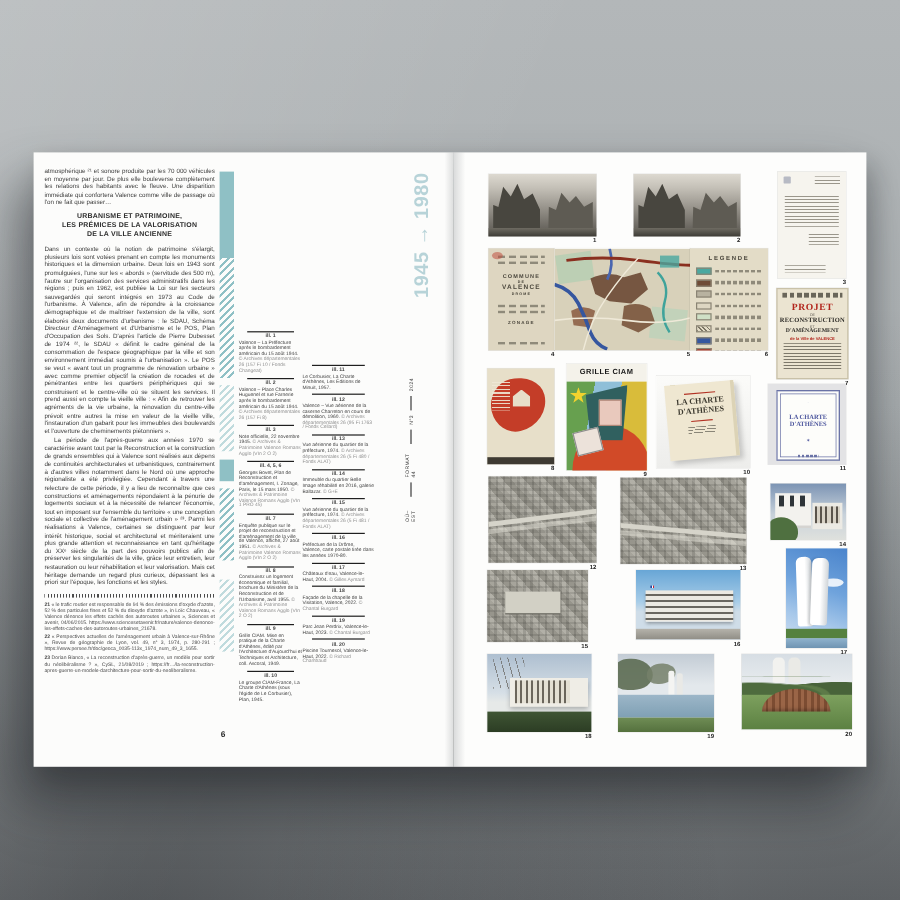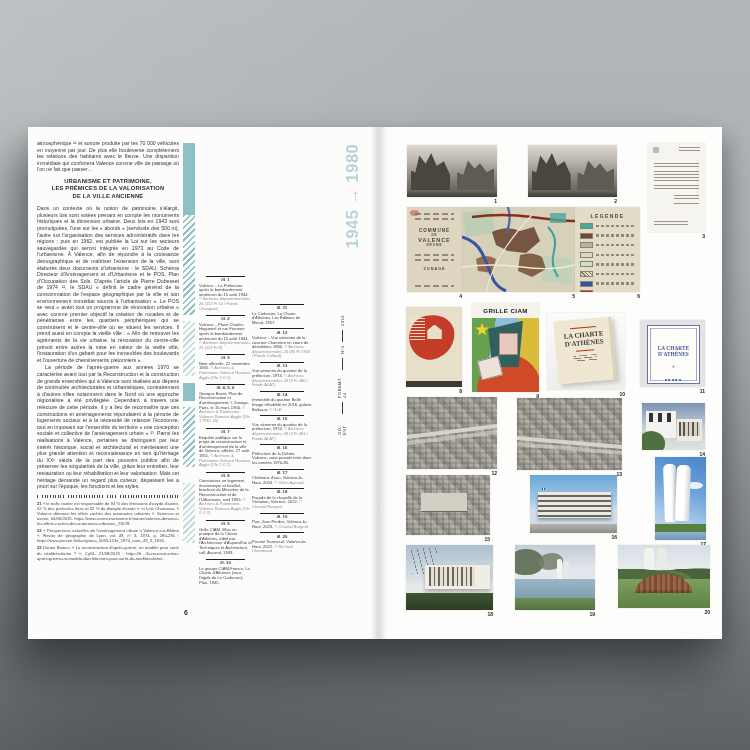--- a/index.html
+++ b/index.html
@@ -349,20 +349,33 @@
           </div>
         <div class="lrow">
             <div class="sw" style="background:#a8372a"></div>
             <div class="tx"></div>
           </div>
 
       </div>
       <div class="num">6</div>
     </div>
 
+    <div class="fig" id="f7">
+      <div class="img poster">
+        <div class="hb"></div>
+        <div class="t1">PROJET</div>
+        <div class="sm">DE</div>
+        <div class="t2">RECONSTRUCTION</div>
+        <div class="sm">ET</div>
+        <div class="t3">D'AMÉNAGEMENT</div>
+        <div class="t4">de la Ville de VALENCE</div>
+        <div class="body"></div>
+      </div>
+      <div class="num">7</div>
+    </div>
 
     <div class="fig" id="f8">
       <div class="img broch">
         <div class="blob"></div>
         <div class="cl"></div>
         <div class="win"></div>
         <div class="bar"></div>
       </div>
       <div class="num">8</div>
     </div>

